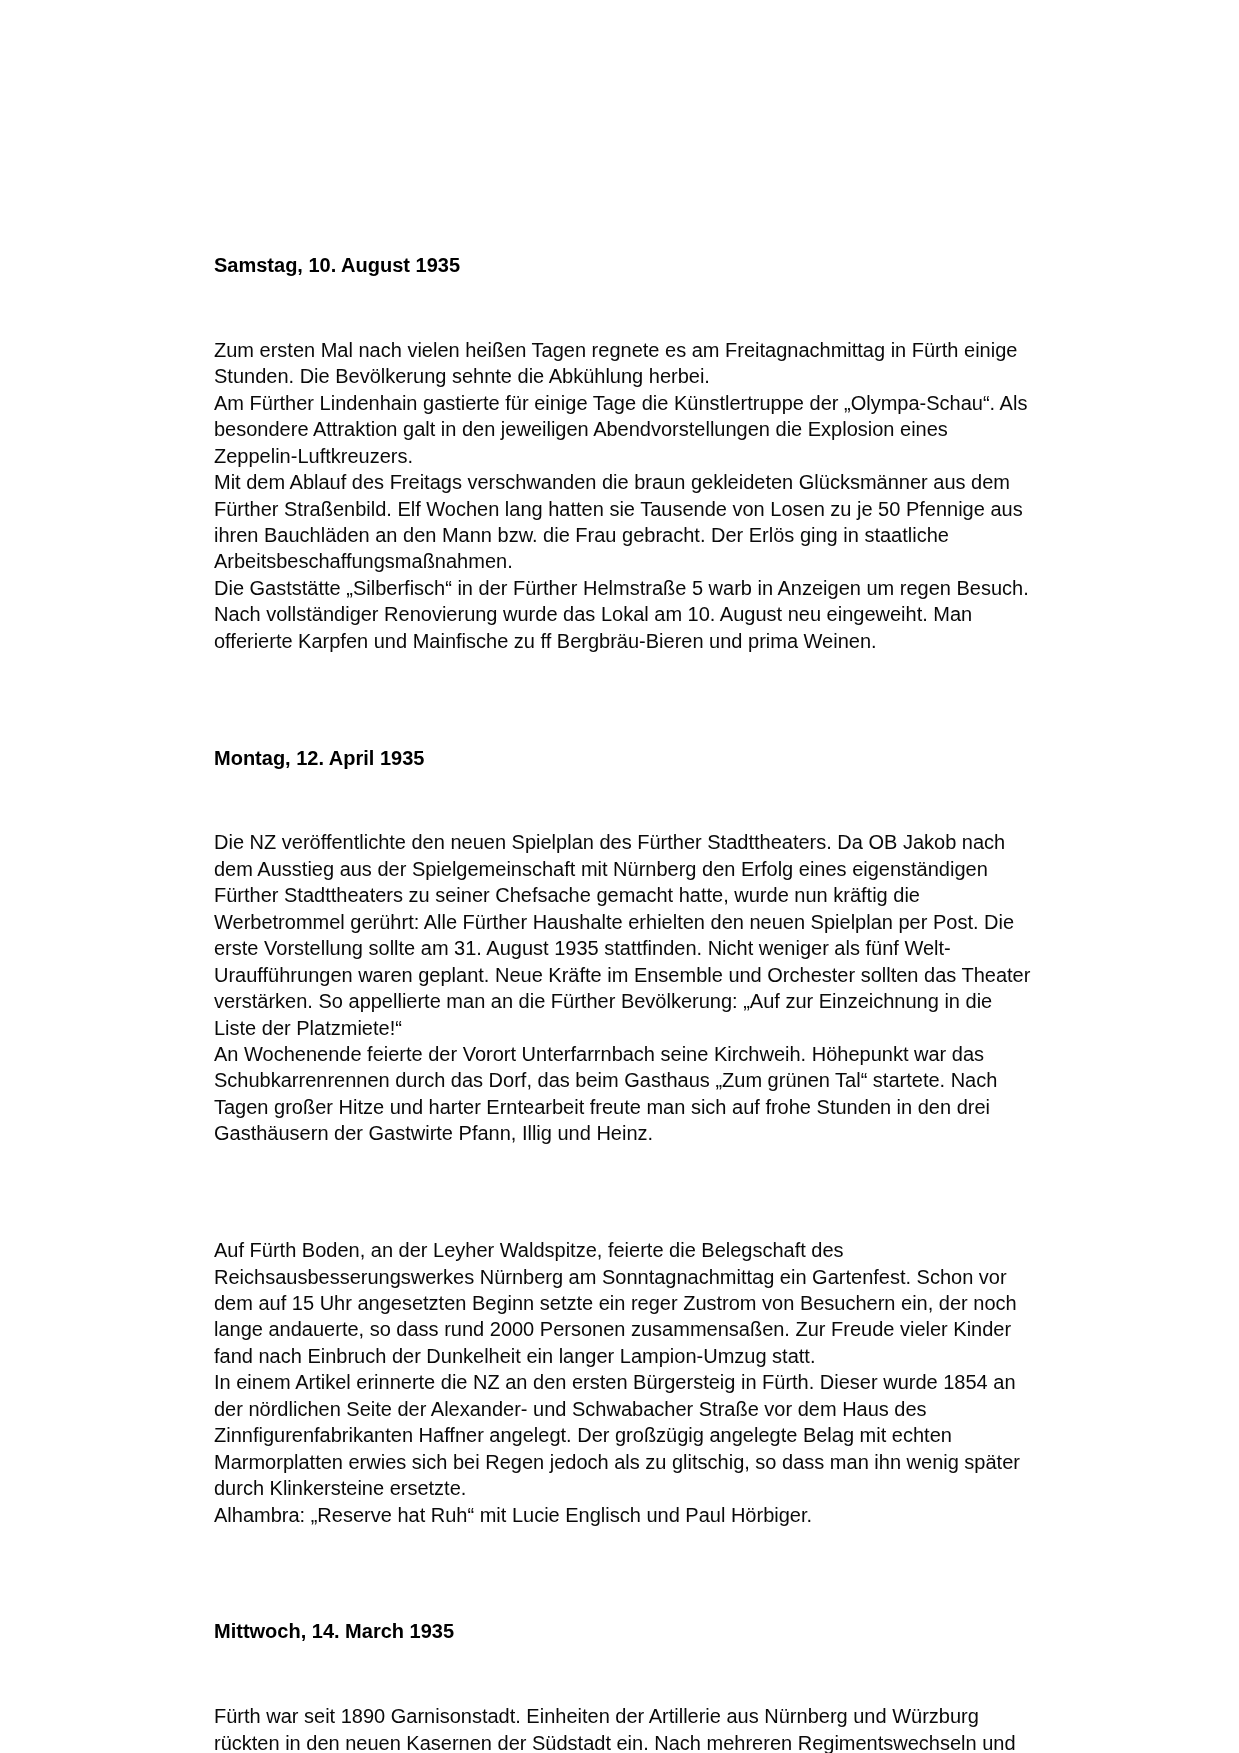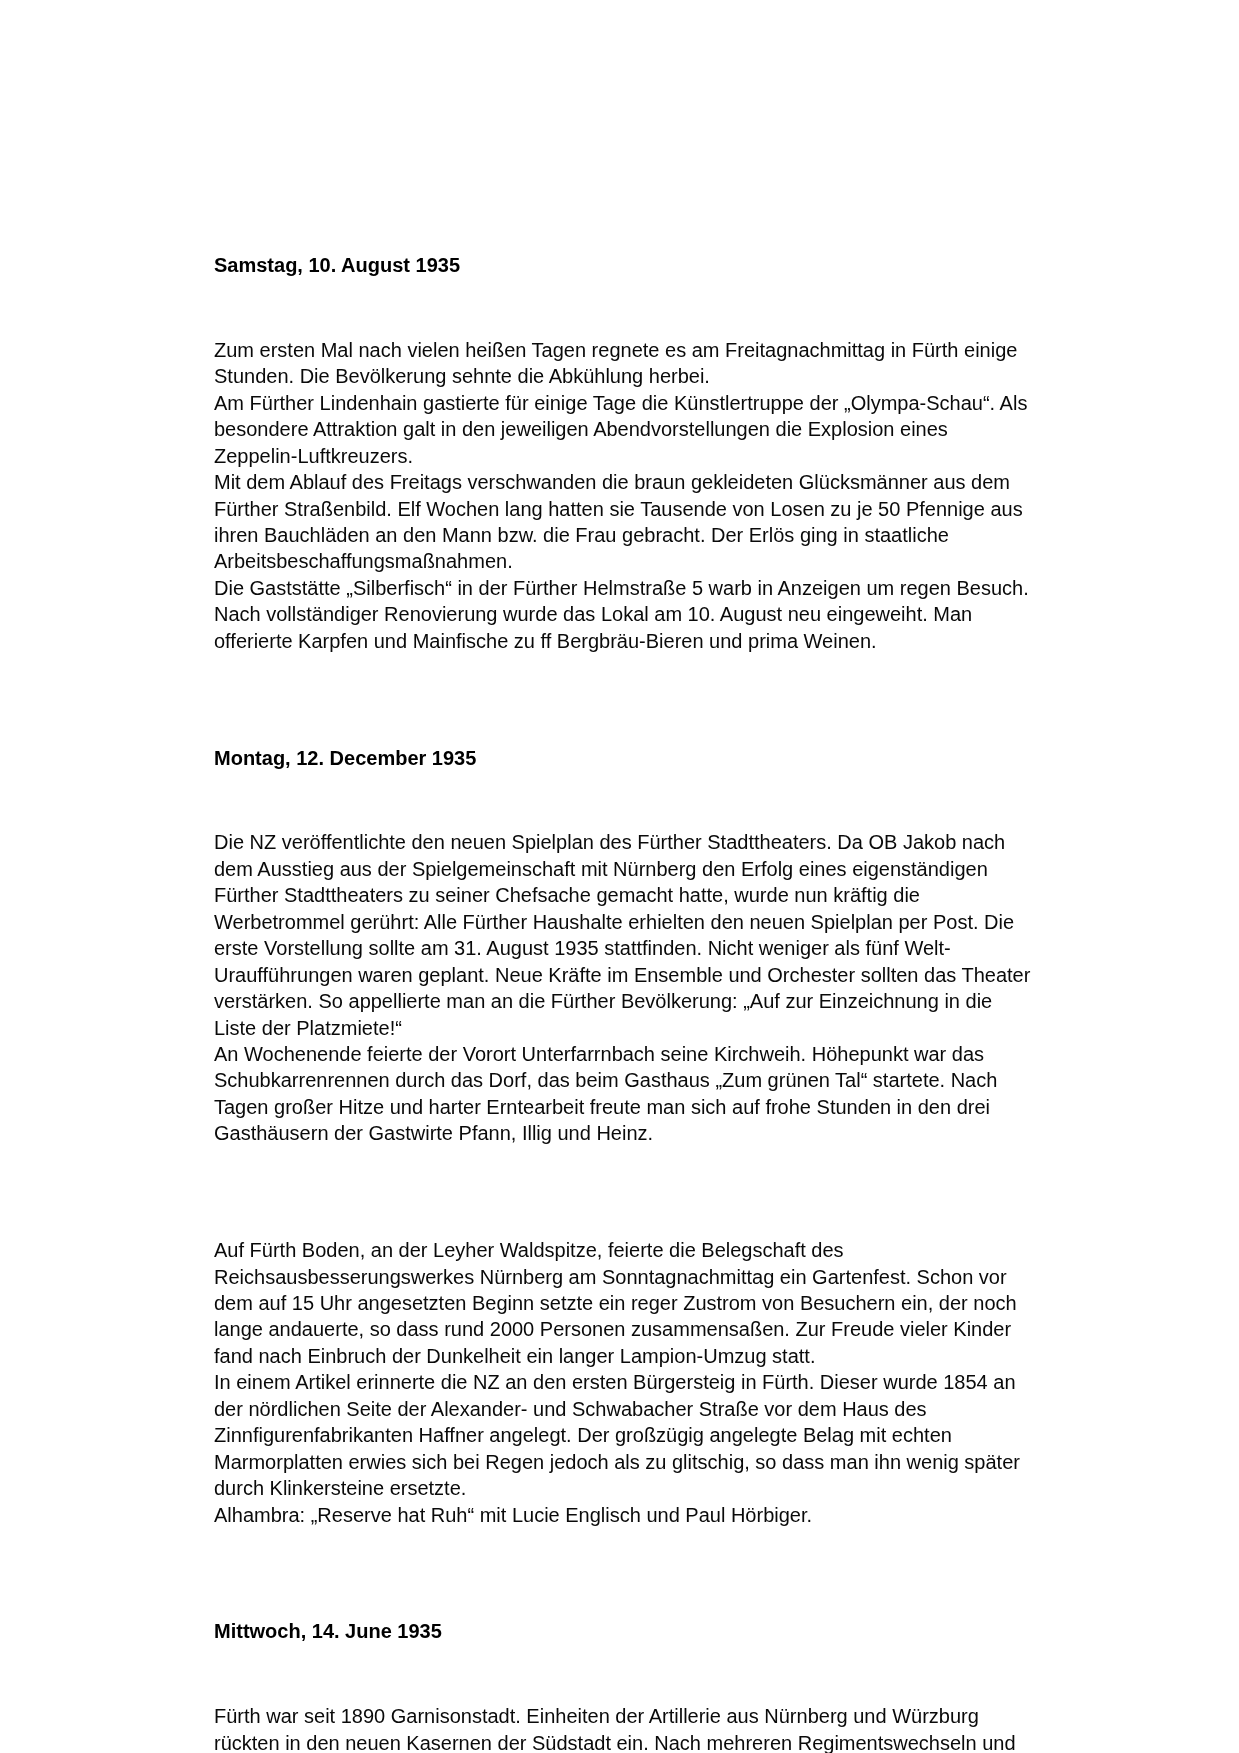--- a/index.html
+++ b/index.html
@@ -53,21 +53,21 @@
 Mit dem Ablauf des Freitags verschwanden die braun gekleideten Glücksmänner aus dem
 Fürther Straßenbild. Elf Wochen lang hatten sie Tausende von Losen zu je 50 Pfennige aus
 ihren Bauchläden an den Mann bzw. die Frau gebracht. Der Erlös ging in staatliche
 Arbeitsbeschaffungsmaßnahmen.
 Die Gaststätte „Silberfisch“ in der Fürther Helmstraße 5 warb in Anzeigen um regen Besuch.
 Nach vollständiger Renovierung wurde das Lokal am 10. August neu eingeweiht. Man
 offerierte Karpfen und Mainfische zu ff Bergbräu-Bieren und prima Weinen.</div>
     </div>
 
     <div class="section">
-      <div class="section-heading">Montag, 12. December 1935</div>
+      <div class="section-heading">Montag, 12. April 1935</div>
       <div class="section-body">Die NZ veröffentlichte den neuen Spielplan des Fürther Stadttheaters. Da OB Jakob nach
 dem Ausstieg aus der Spielgemeinschaft mit Nürnberg den Erfolg eines eigenständigen
 Fürther Stadttheaters zu seiner Chefsache gemacht hatte, wurde nun kräftig die
 Werbetrommel gerührt: Alle Fürther Haushalte erhielten den neuen Spielplan per Post. Die
 erste Vorstellung sollte am 31. August 1935 stattfinden. Nicht weniger als fünf Welt-
 Uraufführungen waren geplant. Neue Kräfte im Ensemble und Orchester sollten das Theater
 verstärken. So appellierte man an die Fürther Bevölkerung: „Auf zur Einzeichnung in die
 Liste der Platzmiete!“
 An Wochenende feierte der Vorort Unterfarrnbach seine Kirchweih. Höhepunkt war das
 Schubkarrenrennen durch das Dorf, das beim Gasthaus „Zum grünen Tal“ startete. Nach
@@ -83,21 +83,21 @@
 fand nach Einbruch der Dunkelheit ein langer Lampion-Umzug statt.
 In einem Artikel erinnerte die NZ an den ersten Bürgersteig in Fürth. Dieser wurde 1854 an
 der nördlichen Seite der Alexander- und Schwabacher Straße vor dem Haus des
 Zinnfigurenfabrikanten Haffner angelegt. Der großzügig angelegte Belag mit echten
 Marmorplatten erwies sich bei Regen jedoch als zu glitschig, so dass man ihn wenig später
 durch Klinkersteine ersetzte.
 Alhambra: „Reserve hat Ruh“ mit Lucie Englisch und Paul Hörbiger.</div>
     </div>
 
     <div class="section">
-      <div class="section-heading">Mittwoch, 14. June 1935</div>
+      <div class="section-heading">Mittwoch, 14. March 1935</div>
       <div class="section-body">Fürth war seit 1890 Garnisonstadt. Einheiten der Artillerie aus Nürnberg und Würzburg
 rückten in den neuen Kasernen der Südstadt ein. Nach mehreren Regimentswechseln und
 Verlegungen in andere Orte belegte das 1. Bataillon des 21. Infanterie-Regiments am 1. April
 1897 die Unterkünfte und blieben hier. Ab 1919 kam auch noch ein Abschnittskommando der
 Landespolizei dazu. Die „21er“ (Minenwerfer-Kompanie) waren bei der Fürther Bevölkerung
 sehr beliebt, besonders der Musikzug mit seinen zahlreichen Standkonzerten an
 verschiedenen Plätzen der Fürther Innenstadt.
 Lu-Li: „Maskerade“ mit Willy Forst und Adolf Wohlbrück.
 Zentral-Lichtspiele: „Frischer Wind aus Kanada“ mit Dorit Kreyßler und Paul Hörbiger.</div>
     </div>

